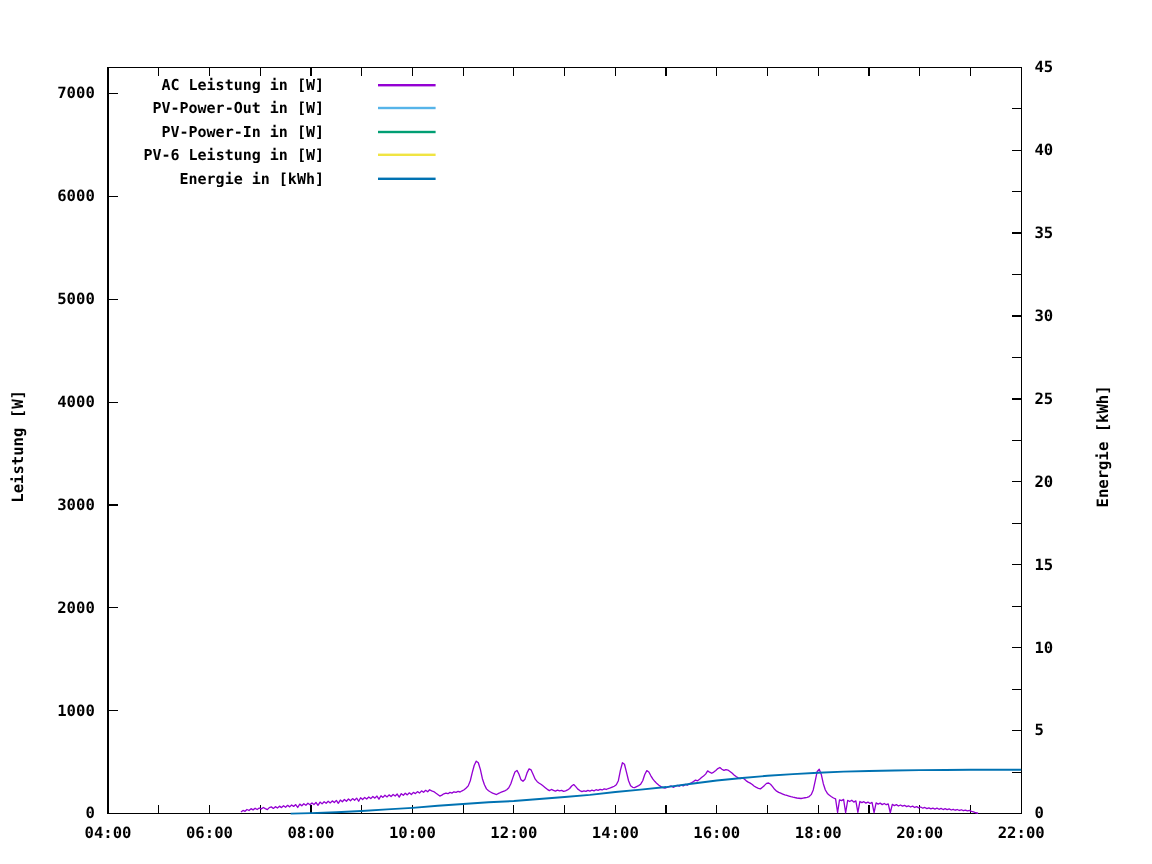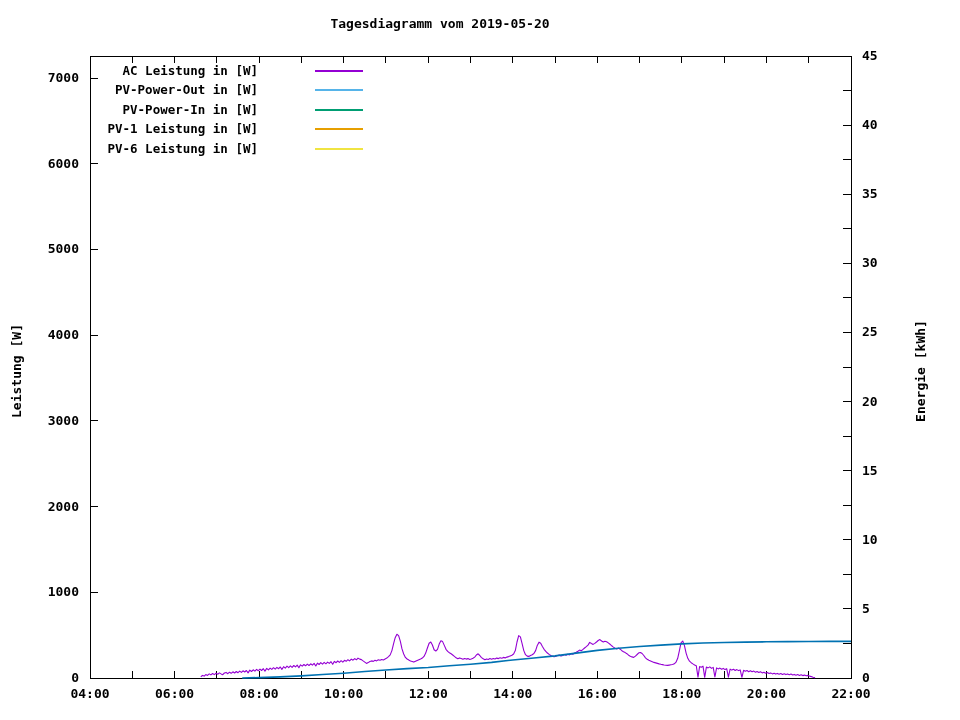--- a/index.html
+++ b/index.html
@@ -8,29 +8,28 @@
   .title{position:absolute;top:16px;left:0;width:880px;text-align:center;
          font:bold 13px "DejaVu Sans Mono",monospace;}
   svg{position:absolute;top:0;left:0;}
   svg text{font:bold 13px "DejaVu Sans Mono",monospace;fill:#000;}
   .vlabel{position:absolute;width:0;height:0;}
   .vlabel span{display:inline-block;white-space:nowrap;
                font:bold 13px "DejaVu Sans Mono",monospace;
                transform:translate(-50%,-50%) rotate(-90deg);}
   #legend{position:absolute;left:90px;top:61px;}
   .legend-row{position:relative;height:19.4px;width:290px;}
-  .legend-label{position:absolute;left:0;top:2px;width:168px;text-align:right;
+  .legend-label{position:absolute;left:12px;top:2px;width:168px;text-align:right;
                 font:bold 12.5px "DejaVu Sans Mono",monospace;white-space:nowrap;}
   .legend-line{position:absolute;left:225px;top:9px;width:48px;height:2px;}
 </style>
 </head>
 <body>
 
 <div id="screen">
-  <div class="title">Tagesdiagramm vom 2019-05-20</div>
 
   <div class="vlabel" style="left:16px;top:368px;">
     <span>Leistung [W]</span>
   </div>
   <div class="vlabel" style="left:920px;top:368px;">
     <span>Energie [kWh]</span>
   </div>
 
   <svg id="plot" width="960" height="720">
       <rect x="90" y="56" width="761" height="622" fill="none" stroke="#000000" stroke-width="1" shape-rendering="crispEdges"></rect>
@@ -138,21 +137,21 @@
       </div>
       <div class="legend-row">
         <span class="legend-label">PV-Power-Out in [W]</span>
         <span class="legend-line" style="background: rgb(86, 180, 233);"></span>
       </div>
       <div class="legend-row">
         <span class="legend-label">PV-Power-In in [W]</span>
         <span class="legend-line" style="background: rgb(0, 158, 115);"></span>
       </div>
       <div class="legend-row">
-        <span class="legend-label">PV-1 Leistung in [W]</span>
-        <span class="legend-line" style="background: rgb(230, 159, 0);"></span>
+        <span class="legend-label">PV-6 Leistung in [W]</span>
+        <span class="legend-line" style="background: rgb(240, 228, 66);"></span>
       </div>
       <div class="legend-row">
-        <span class="legend-label">PV-6 Leistung in [W]</span>
-        <span class="legend-line" style="background: rgb(240, 228, 66);"></span>
+        <span class="legend-label">Energie in [kWh]</span>
+        <span class="legend-line" style="background: rgb(0, 114, 178);"></span>
       </div>
     </div>
 </div>
 
 </body></html>

